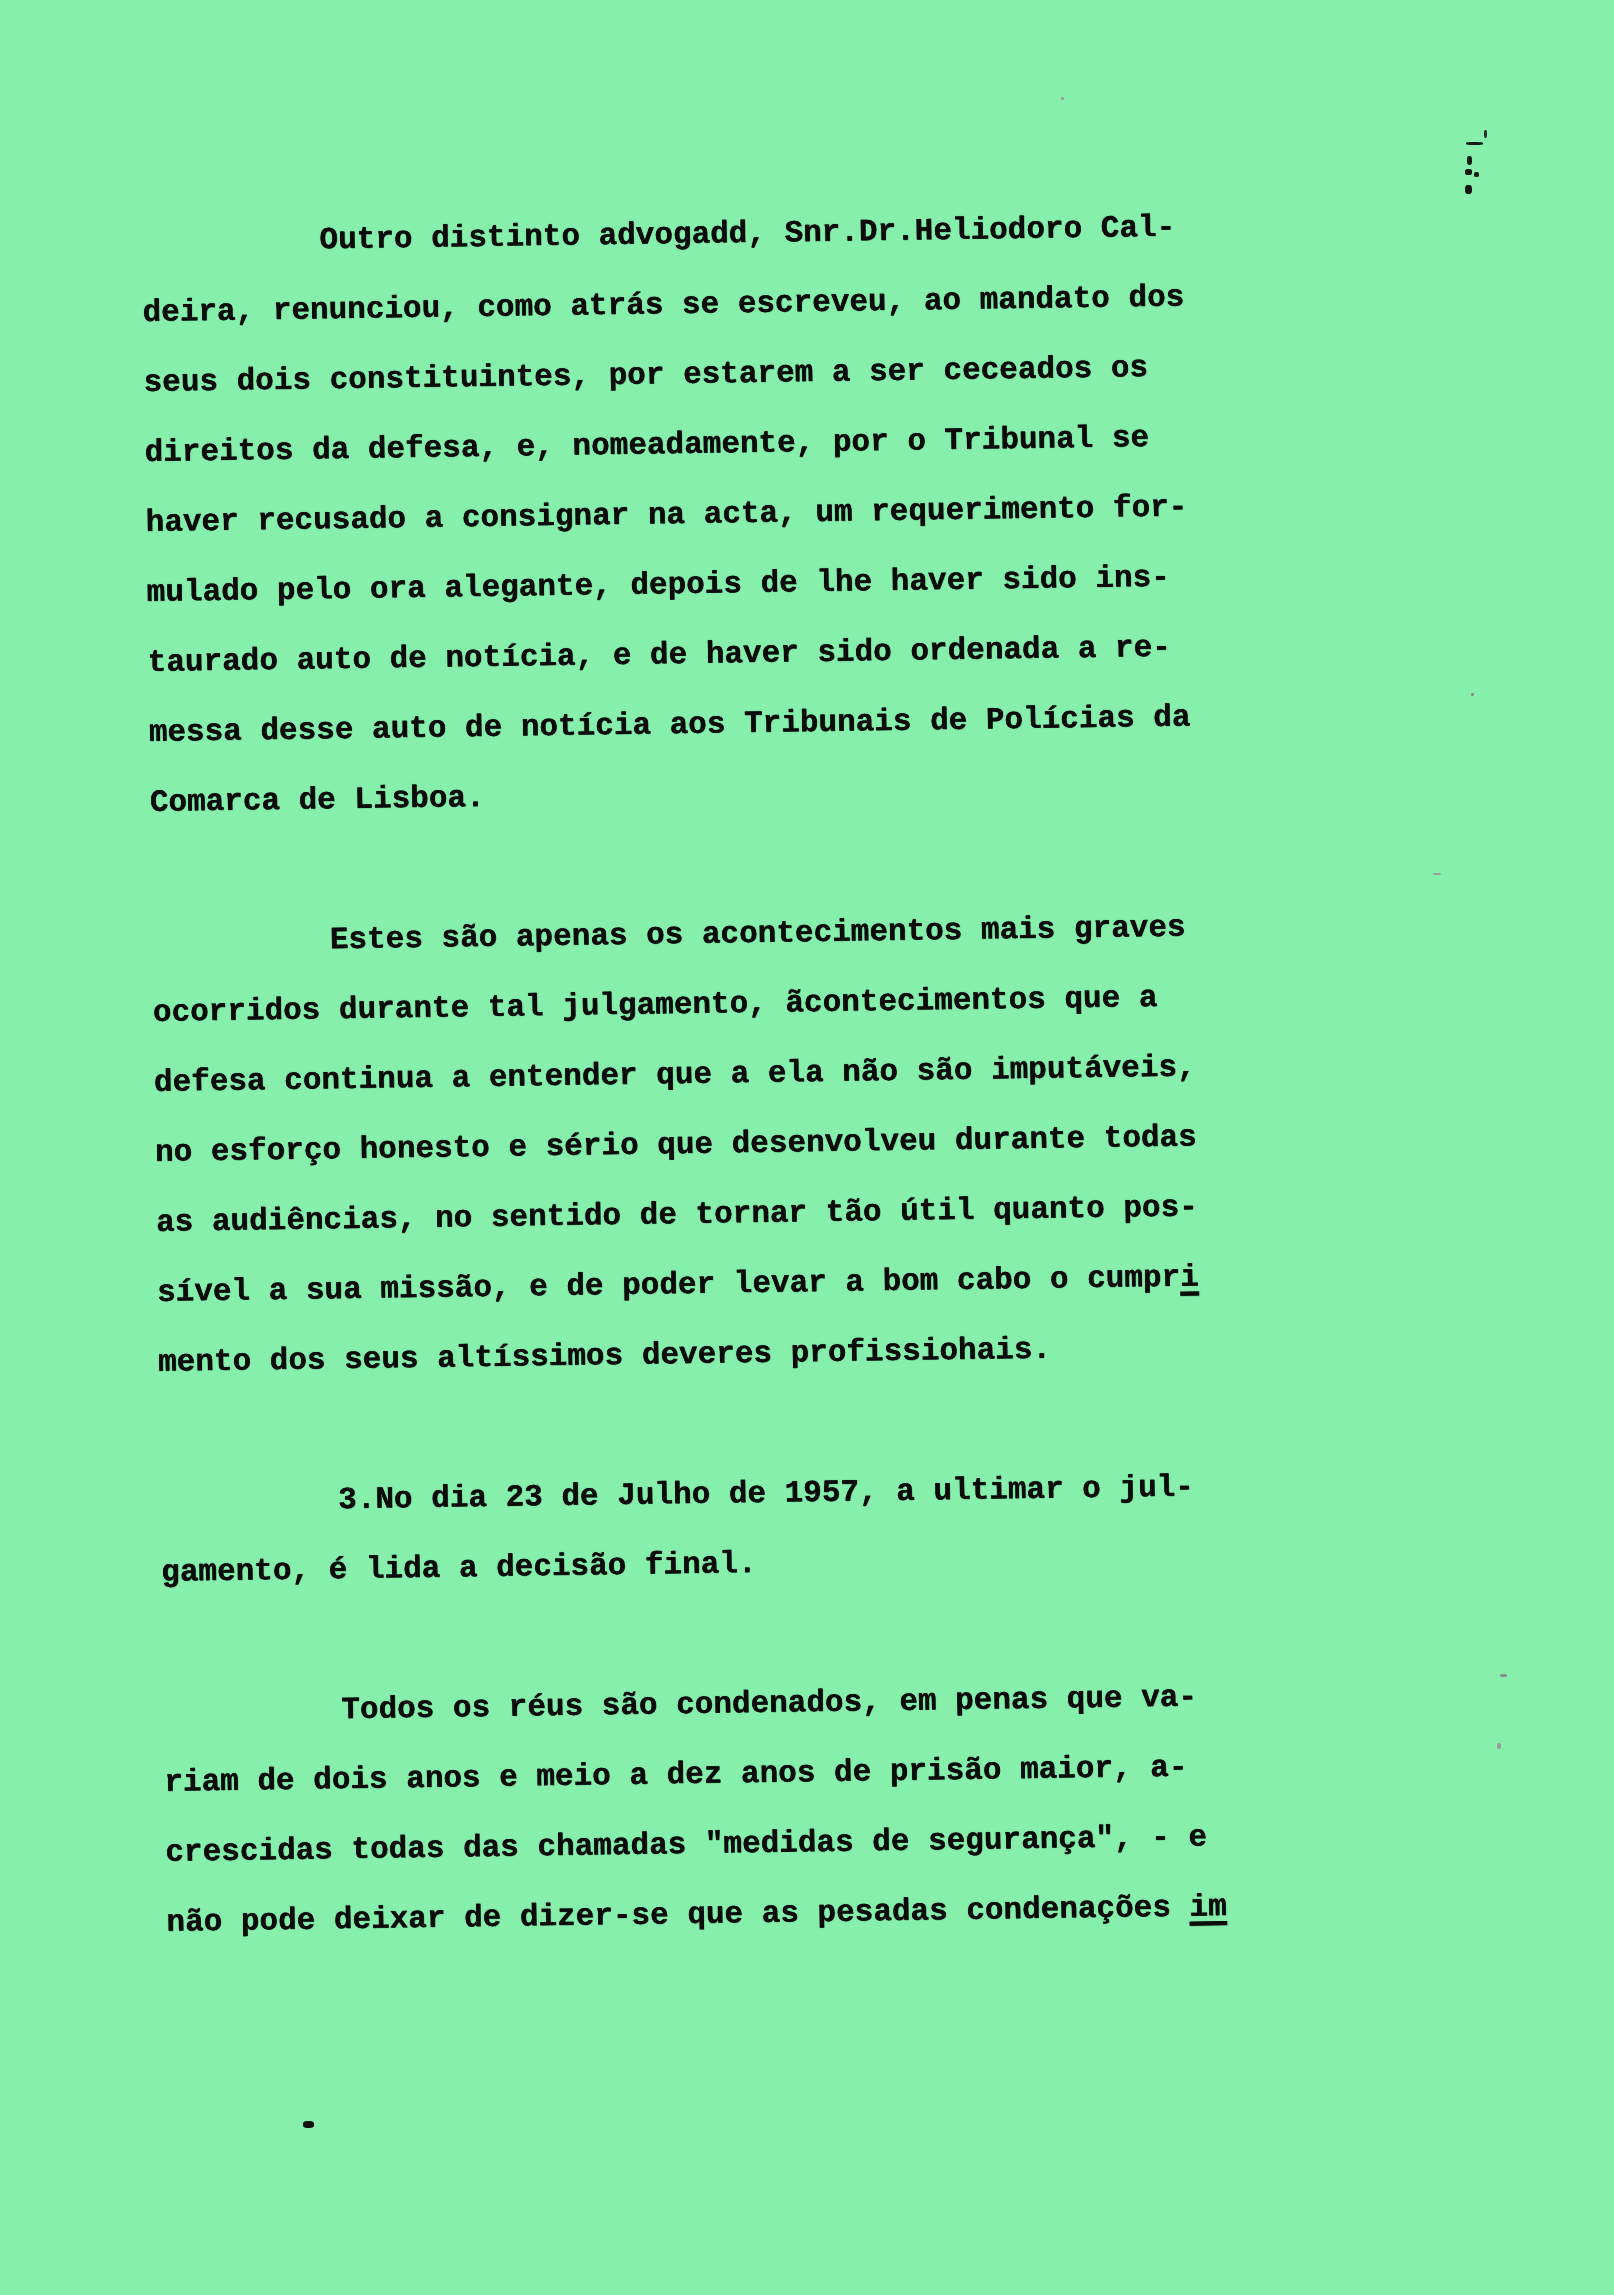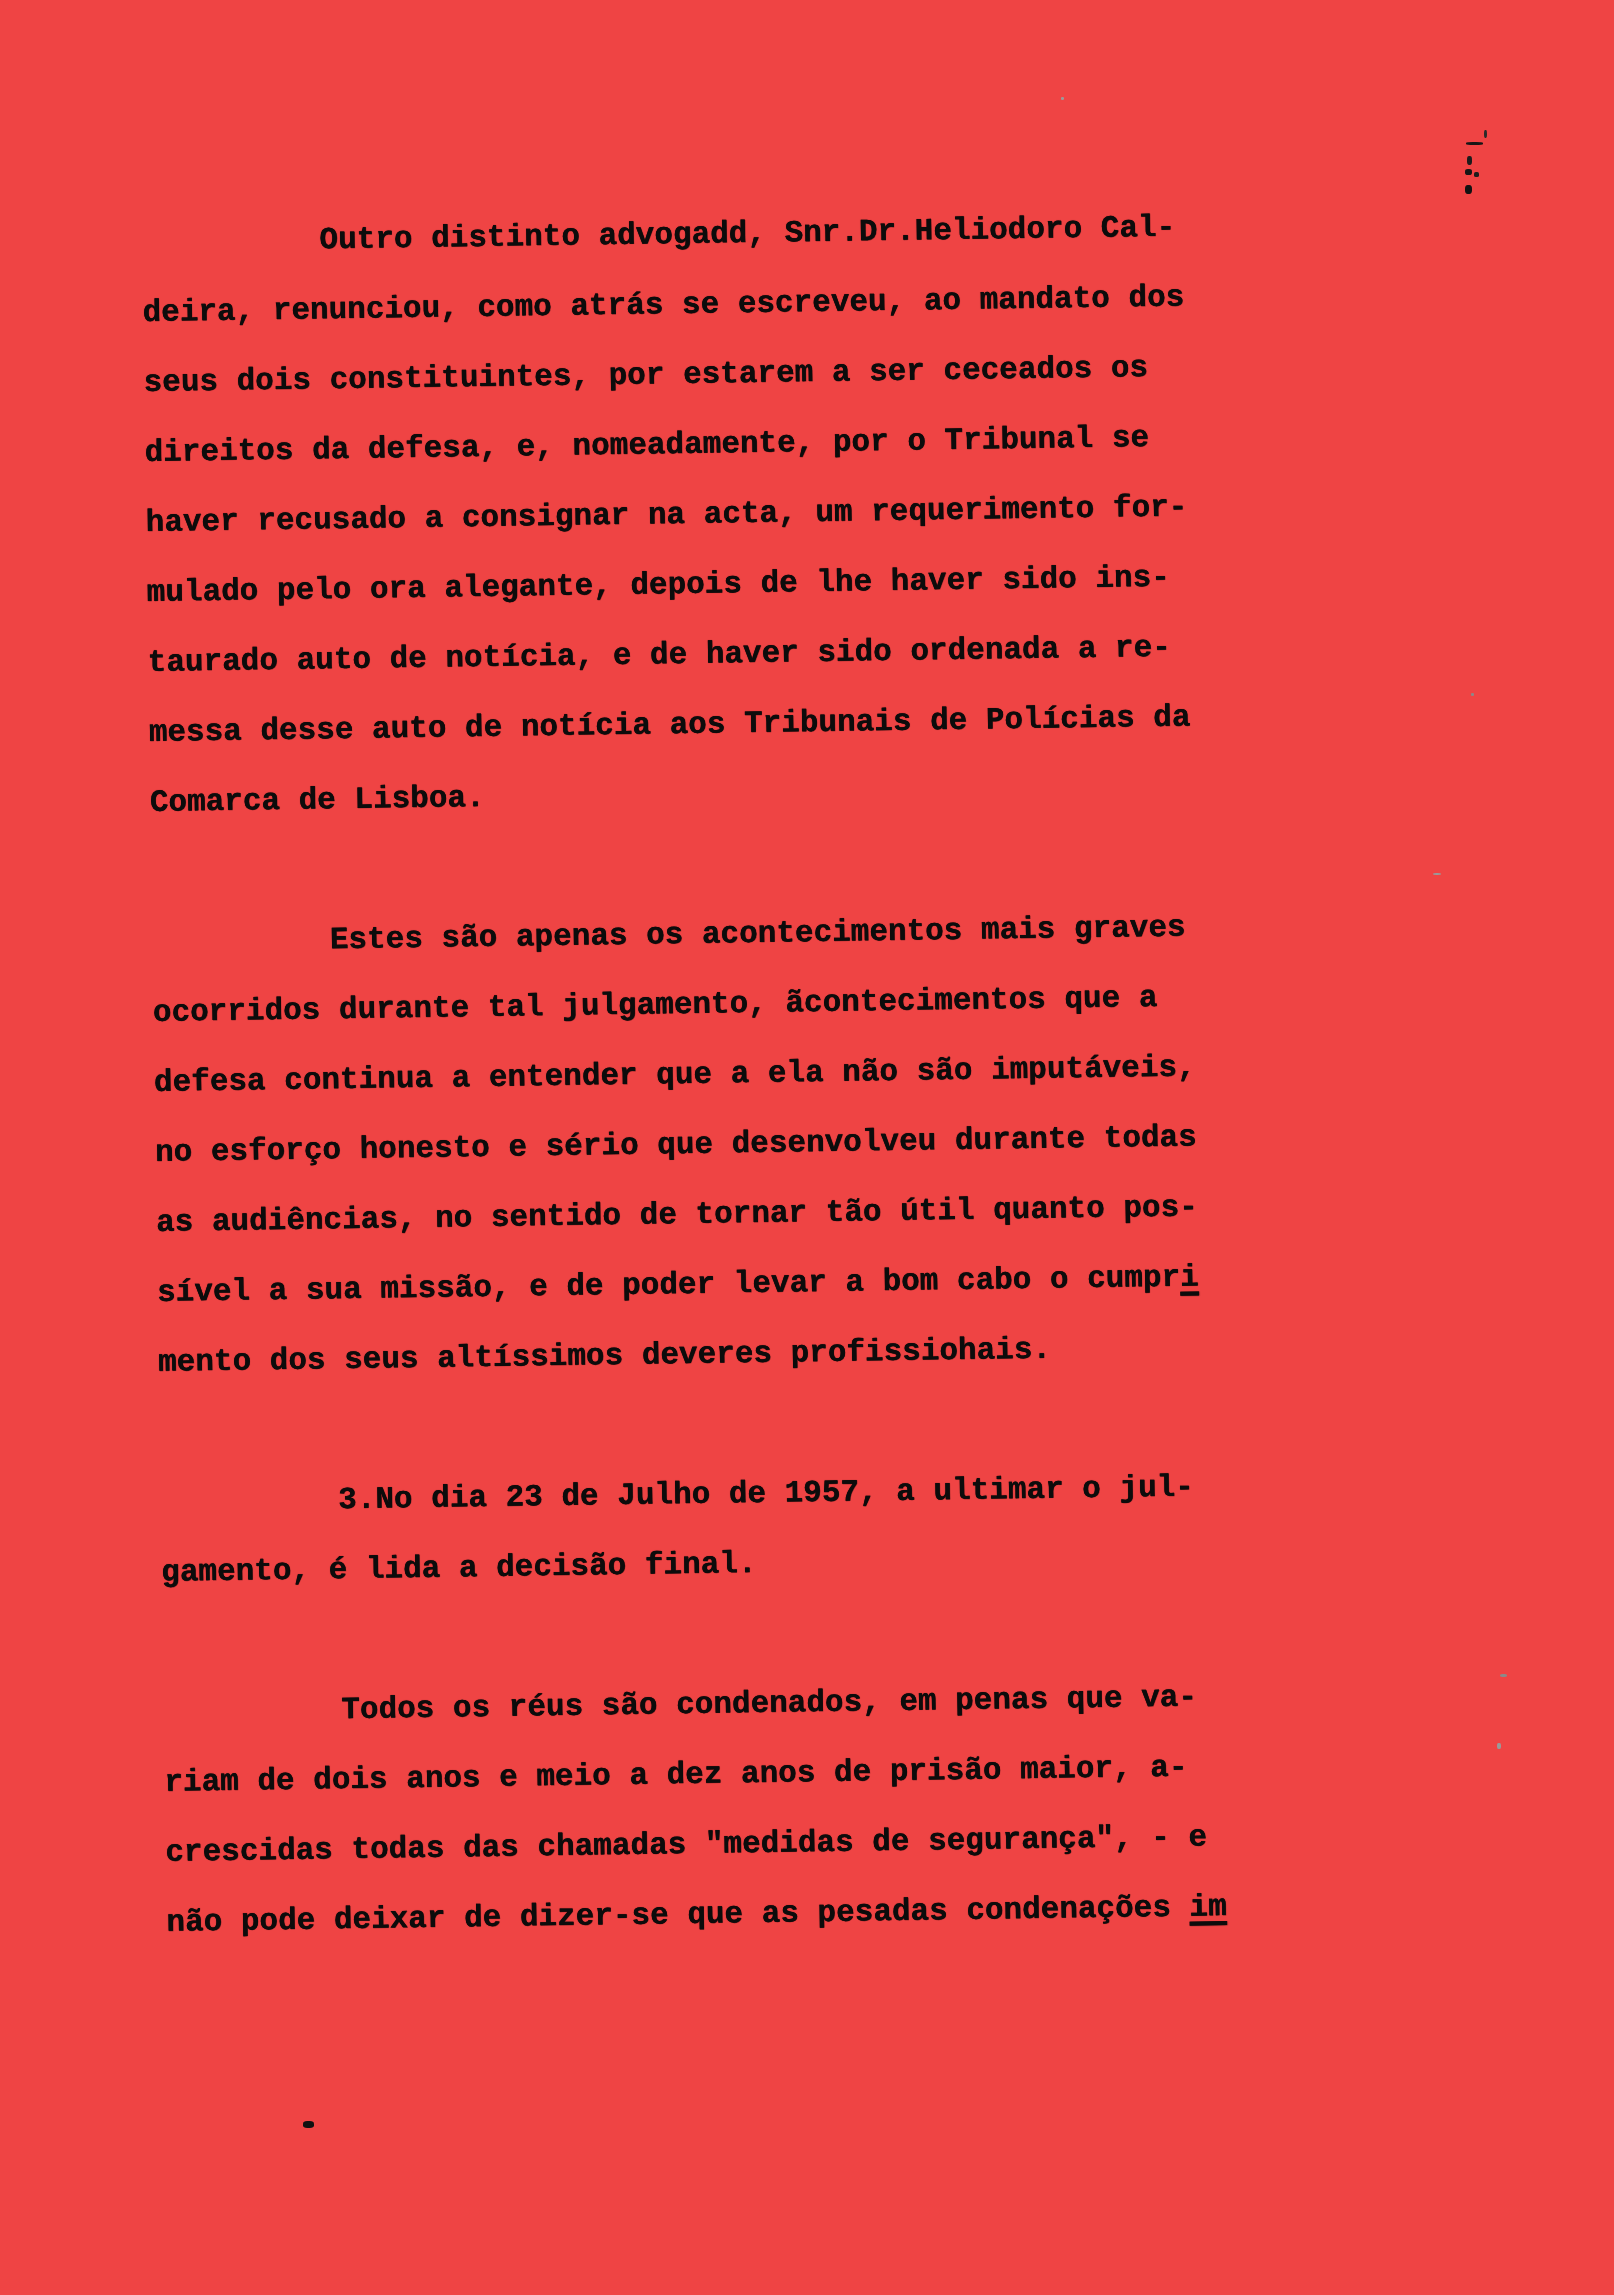--- a/index.html
+++ b/index.html
@@ -1,20 +1,20 @@
 <!DOCTYPE html>
 <html style="font-size:10.5px"><head>
 <meta charset="utf-8">
 <style>
   html,body{margin:0;padding:0;background:#e8e8e8;}
   .page{
     position:relative;
     width:1614px;height:2295px;
     margin:0 auto;
-    background:#ef4444;
+    background:#86efac;
     overflow:hidden;
     font-family:"Liberation Mono","DejaVu Sans Mono",monospace;
   }
   .text-block{
     position:absolute;
     left:141px;top:208px;
     width:1219px;
     transform:rotate(-0.85deg);
     transform-origin:0 0;
     color:#0c0c0c;

